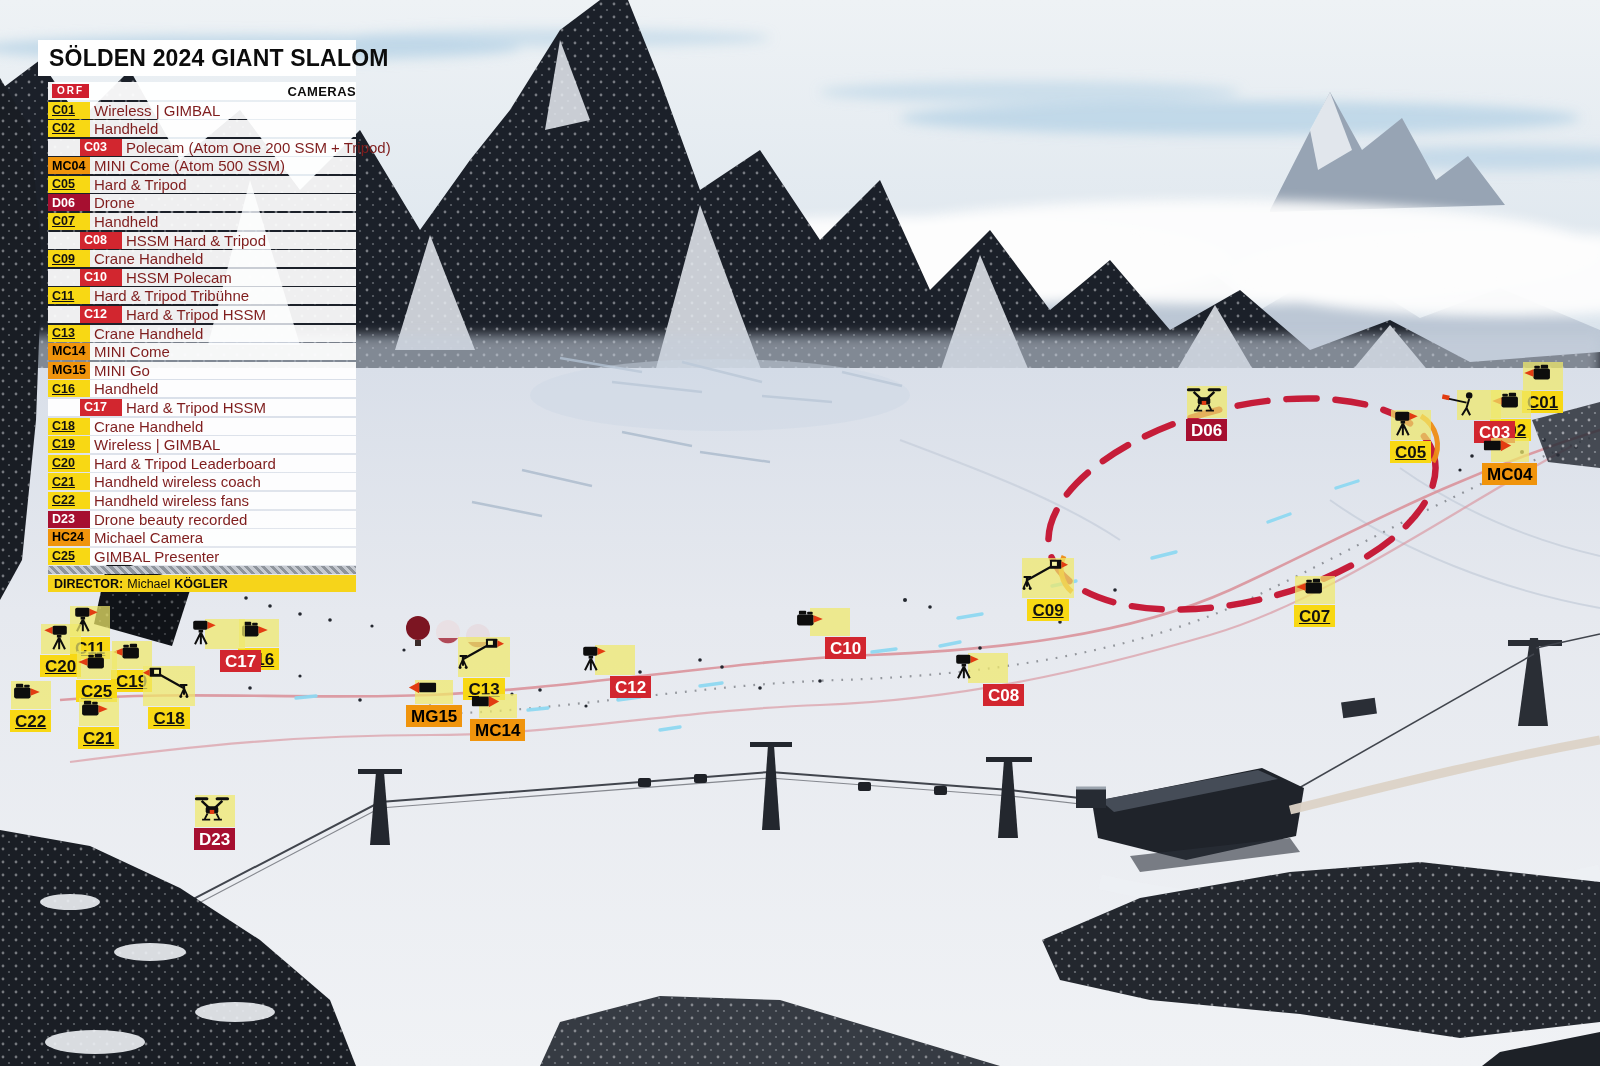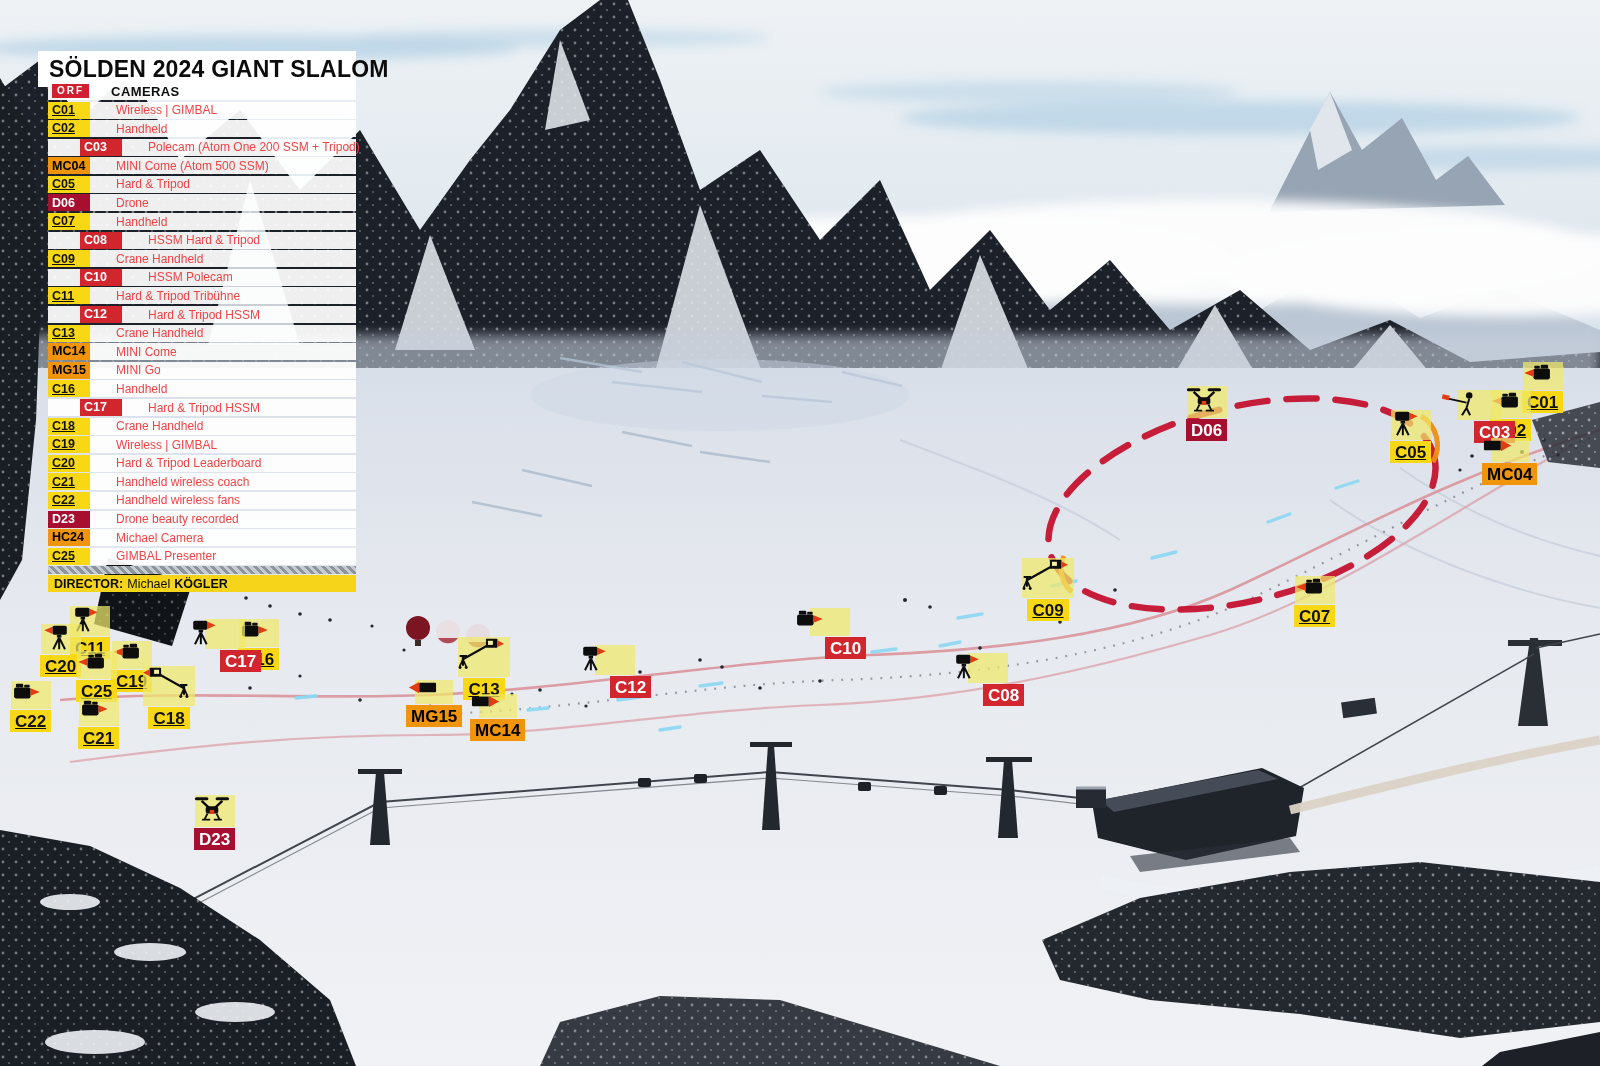--- a/index.html
+++ b/index.html
@@ -1,32 +1,32 @@
 <!DOCTYPE html>
 <html><head>
 <meta charset="utf-8">
 <style>
   html,body{margin:0;padding:0;background:#555;}
   #stage{position:relative;width:1600px;height:1066px;overflow:hidden;
          font-family:"Liberation Sans",sans-serif;background:#e4e8ee;}
   #stage svg{position:absolute;left:0;top:0;}
   
   .title-box{position:absolute;left:38px;top:40px;width:318px;height:36px;background:#fff;
-             display:flex;align-items:center;padding-left:11px;box-sizing:border-box;z-index:6;margin-top:11px;}
+             display:flex;align-items:center;padding-left:11px;box-sizing:border-box;z-index:6;}
   .title-box span{font-weight:700;font-size:23px;letter-spacing:.2px;color:#0c0c0c;white-space:nowrap;}
   
   .legend{position:absolute;left:48px;top:82px;width:308px;z-index:6;}
-  .legend-header{height:18px;background:rgba(255,255,255,.95);display:flex;align-items:center;margin-bottom:1.5px;}
+  .legend-header{height:18px;background:rgba(255,255,255,.95);display:flex;align-items:center;margin-bottom:1.5px;justify-content:space-between;}
   .orf-logo{background:#d01f2f;color:#fff;font-weight:700;font-size:10px;letter-spacing:2px;
             padding:2px 5px;margin-left:4px;line-height:1;}
   .legend-header .hdr{font-weight:700;font-size:13px;margin-left:22px;color:#0d0d0d;letter-spacing:.4px;}
   .legend-row{height:17px;background:rgba(255,255,255,.93);display:flex;align-items:stretch;margin-bottom:1.6px;}
   .lchip{min-width:42px;box-sizing:border-box;display:flex;align-items:center;
          font-weight:700;font-size:12.5px;padding:0 4px;line-height:1;}
-  .ldesc{display:flex;align-items:center;font-size:12px;color:#ef4444;margin-left:26px;white-space:nowrap;}
+  .ldesc{display:flex;align-items:center;font-size:15px;color:#7f1d1d;margin-left:4px;white-space:nowrap;}
   .hatch-strip{height:8px;width:308px;margin-bottom:1px;
       background:repeating-linear-gradient(45deg,#8e949c 0 3px,#c6cad1 3px 6px);}
   .director-bar{height:17px;width:308px;background:#f6d41a;display:flex;align-items:center;
                 font-size:12.5px;color:#0c0c0c;padding-left:6px;box-sizing:border-box;gap:4px;}
   .director-bar .b{font-weight:700;}
   
   .chip-yellow{background:#f8d814;color:#111;text-decoration:underline;}
   .chip-red{background:#d2262f;color:#fff;margin-left:32px;}
   .chip-crimson{background:#a60f30;color:#fff;}
   .chip-orange{background:#f0940c;color:#000000;}

